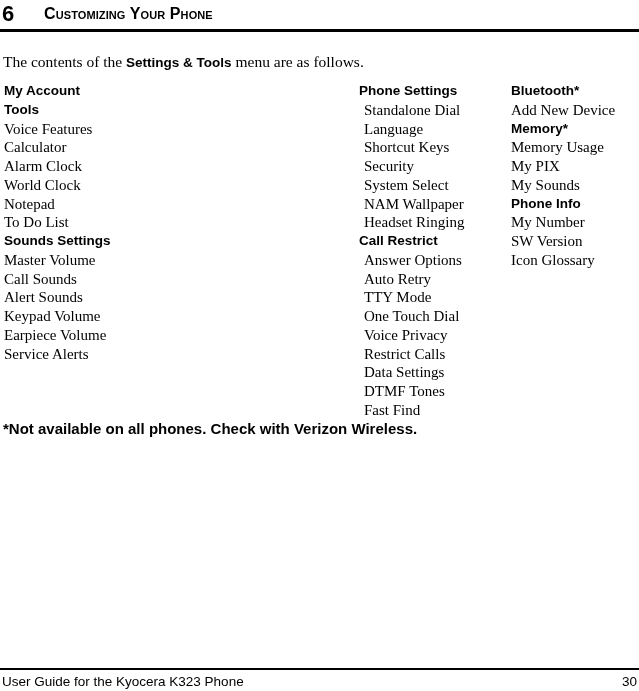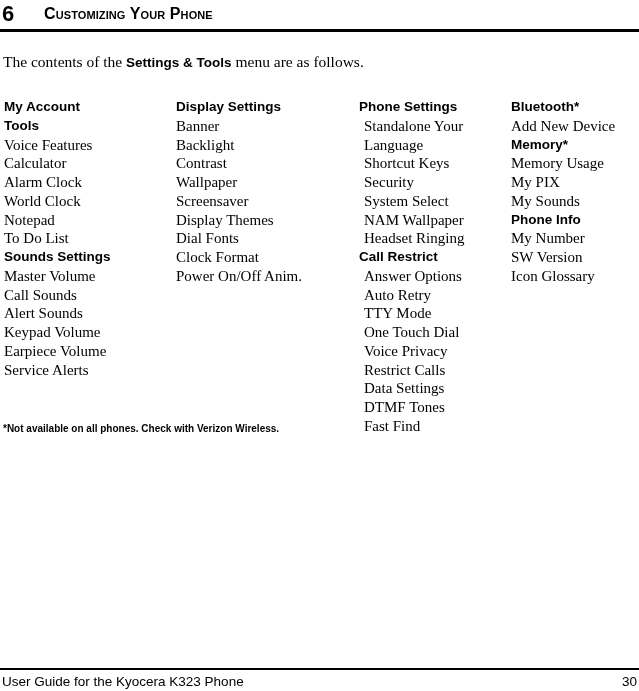--- a/index.html
+++ b/index.html
@@ -71,21 +71,20 @@
     font-size: 13.5px;
   }
 
   
   #menu-table {
     position: absolute;
     left: 0;
     top: 82px;
     width: 511px;
     height: 335px;
-    margin-top: 16px;
   }
   .menu-column {
     position: absolute;
     top: 0;
   }
   #menu-column-0 { left: 4px;   width: 170px; }
   #menu-column-1 { left: 176px; width: 180px; }
   #menu-column-2 { left: 359px; width: 150px; }
   #menu-column-3 { left: 511px; width: 126px; }
 
@@ -105,21 +104,21 @@
     padding-left: 5px;
   }
 
   
   #footnote {
     position: absolute;
     left: 3px;
     top: 420px;
     font-family: "Liberation Sans", sans-serif;
     font-weight: bold;
-    font-size: 10px;
+    font-size: 15px;
     line-height: 17px;
     white-space: nowrap;
     text-align: center;
   }
 
   
   #page-footer {
     position: absolute;
     left: 0;
     top: 668px;
@@ -175,35 +174,23 @@
       <div class="menu-entry">Notepad</div>
       <div class="menu-entry">To Do List</div>
       <div class="menu-entry heading">Sounds Settings</div>
       <div class="menu-entry">Master Volume</div>
       <div class="menu-entry">Call Sounds</div>
       <div class="menu-entry">Alert Sounds</div>
       <div class="menu-entry">Keypad Volume</div>
       <div class="menu-entry">Earpiece Volume</div>
       <div class="menu-entry">Service Alerts</div>
     </div>
-  <div class="menu-column" id="menu-column-1">
-      <div class="menu-entry heading">Display Settings</div>
-      <div class="menu-entry">Banner</div>
-      <div class="menu-entry">Backlight</div>
-      <div class="menu-entry">Contrast</div>
-      <div class="menu-entry">Wallpaper</div>
-      <div class="menu-entry">Screensaver</div>
-      <div class="menu-entry">Display Themes</div>
-      <div class="menu-entry">Dial Fonts</div>
-      <div class="menu-entry">Clock Format</div>
-      <div class="menu-entry">Power On/Off Anim.</div>
-    </div>
   <div class="menu-column" id="menu-column-2">
       <div class="menu-entry heading">Phone Settings</div>
-      <div class="menu-entry indented">Standalone Your</div>
+      <div class="menu-entry indented">Standalone Dial</div>
       <div class="menu-entry indented">Language</div>
       <div class="menu-entry indented">Shortcut Keys</div>
       <div class="menu-entry indented">Security</div>
       <div class="menu-entry indented">System Select</div>
       <div class="menu-entry indented">NAM Wallpaper</div>
       <div class="menu-entry indented">Headset Ringing</div>
       <div class="menu-entry heading">Call Restrict</div>
       <div class="menu-entry indented">Answer Options</div>
       <div class="menu-entry indented">Auto Retry</div>
       <div class="menu-entry indented">TTY Mode</div>

